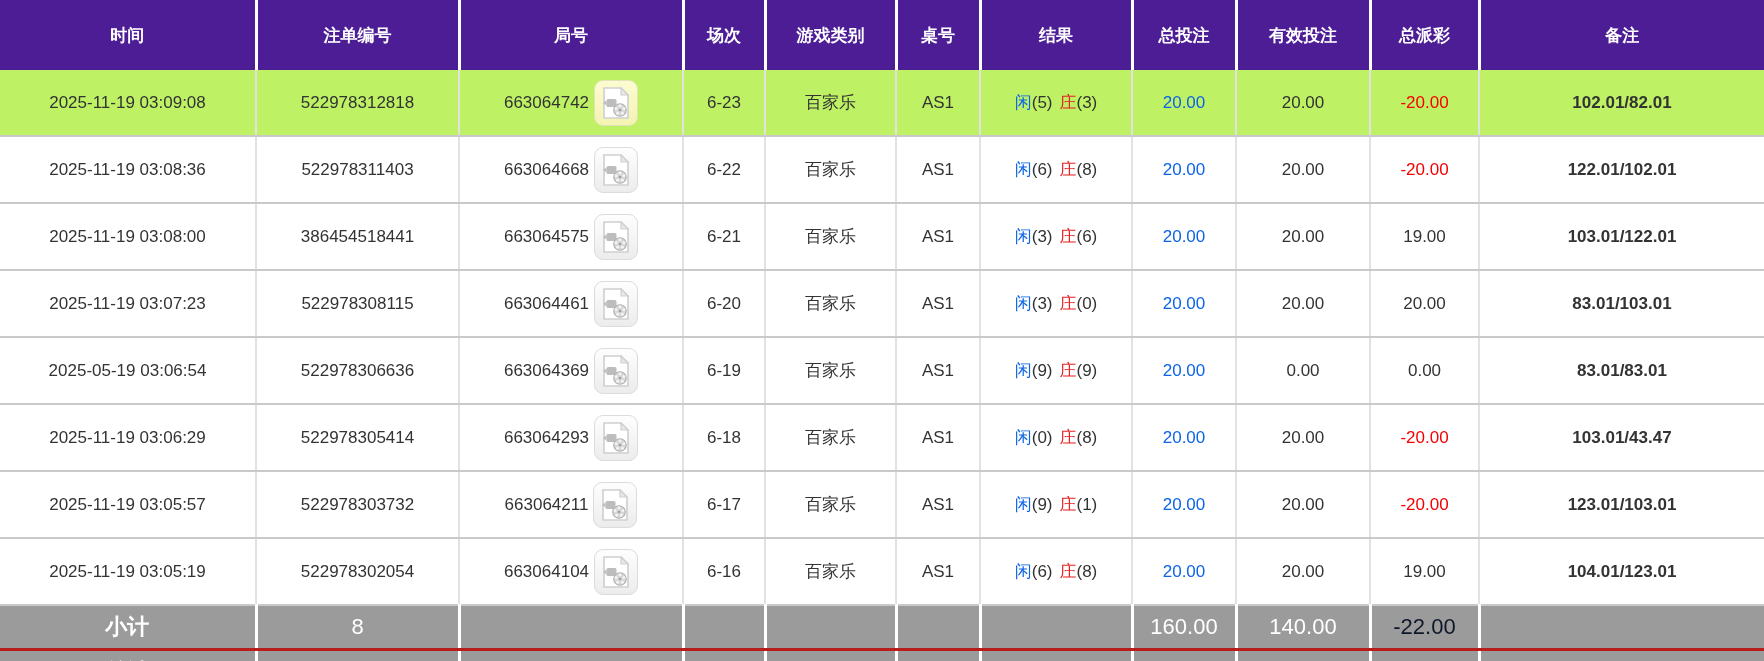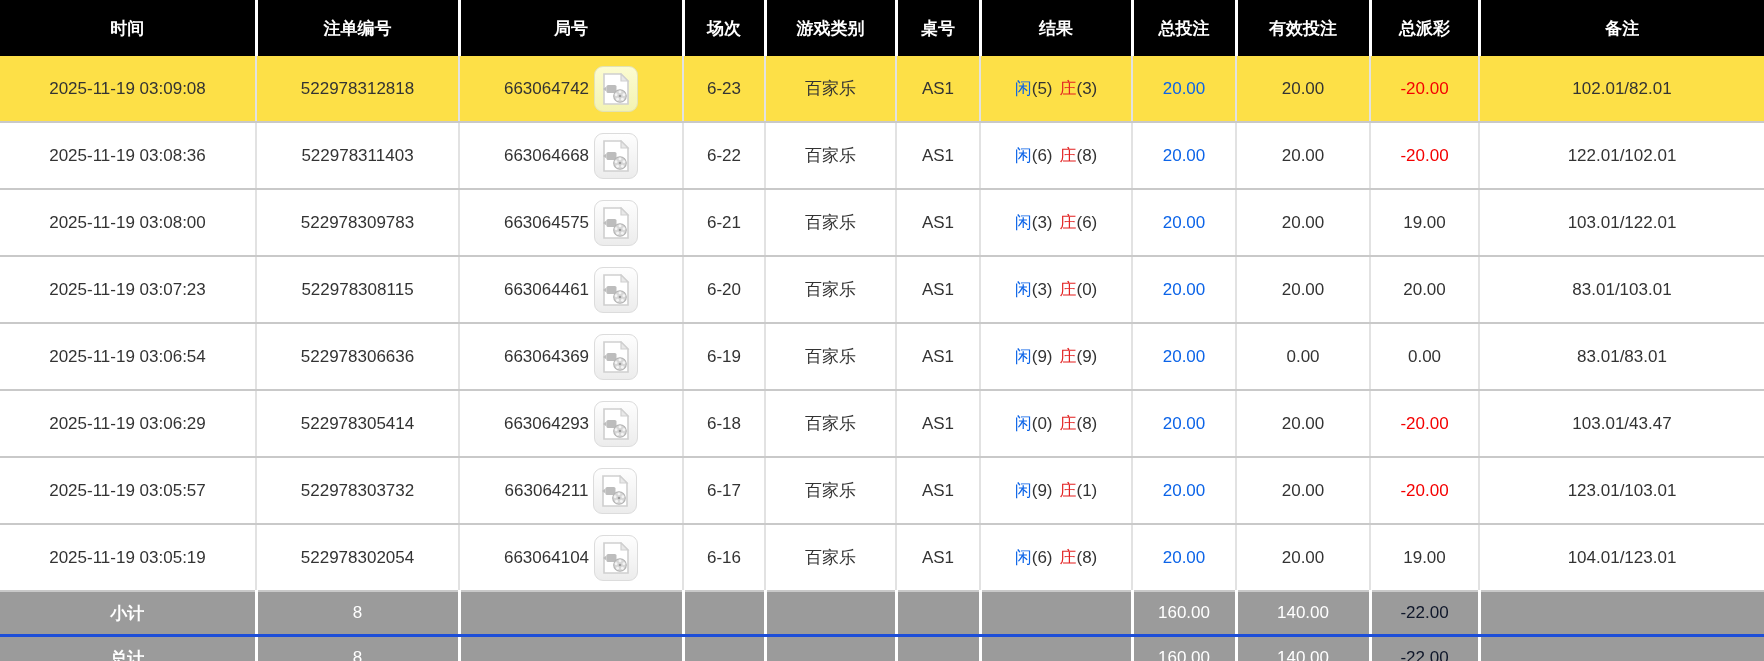--- a/index.html
+++ b/index.html
@@ -9,43 +9,43 @@
     background:#fff;
     font-family:"Liberation Sans",sans-serif;
   }
   table{
     border-collapse:collapse;
     table-layout:fixed;
     width:1764px;
   }
   thead th{
     height:38px;
-    background:#000000;
+    background:#4c1d95;
     color:#fff;
     font-size:17px;
     font-weight:bold;
     text-align:center;
     border-right:3px solid #fff;
-    padding:9px;
+    padding:16px;
   }
   thead th:last-child{border-right:none;}
   tbody td{
     height:65px;
     background:#fff;
     font-size:17px;
     color:#333;
     text-align:center;
     border-right:2px solid #e2e2e2;
     border-bottom:2px solid #c9c9c9;
     padding:0;
     overflow:hidden;
     white-space:nowrap;
   }
-  tbody td:last-child{border-right:none;}
-  tbody tr.hl td{background:#fde047;}
+  tbody td:last-child{border-right:none;font-weight:bold;}
+  tbody tr.hl td{background:#bef264;}
   .blue{color:#0c64e8;}
   .neg{color:#f40000;text-align:center;}
   .c-player{color:#0c64e8;}
   .c-banker{color:#e32222;margin-left:7px;}
   .round-wrap{display:inline-flex;align-items:center;justify-content:center;gap:5px;}
   .video-btn{
     width:44px;height:46px;
     border-radius:9px;
     border:1px solid #dcdcdc;
     background:linear-gradient(#fefefe,#ececec);
@@ -53,24 +53,24 @@
     padding:0;cursor:pointer;
   }
   tr.hl .video-btn{
     background:linear-gradient(#fcfcd2,#f3f3b2);
     border-color:#e2e2b6;
   }
   tfoot td{
     height:42px;
     background:#9b9b9b;
     color:#fff;
-    font-size:17px;
+    font-size:22px;
     text-align:center;
     border-right:3px solid #fff;
-    border-bottom:3px solid #1d4ed8;
+    border-bottom:3px solid #b91c1c;
     padding:0;
   }
   tfoot td:last-child{border-right:none;}
   tfoot td.f-label{font-weight:bold;}
   tfoot td.neg{color:#0f172a;}
 </style>
 </head>
 <body>
 
 <table>
@@ -166,21 +166,21 @@
     <td>
       <span class="c-player">闲</span><span>(6)</span><span class="c-banker">庄</span><span>(8)</span>
     </td>
     <td class="blue">20.00</td>
     <td>20.00</td>
     <td class="neg">-20.00</td>
     <td>122.01/102.01</td>
   </tr>
       <tr>
     <td>2025-11-19 03:08:00</td>
-    <td>522978309783</td>
+    <td>386454518441</td>
     <td>
       <span class="round-wrap">
         <span>663064575</span>
         <button class="video-btn">
           <svg width="30" height="32" viewBox="0 0 30 32">
             <path d="M3 1 h17 l7 7 v23 h-24 z" fill="#ffffff" stroke="#cfcfcf" stroke-width="1.6"></path>
             <path d="M20 1 l7 7 h-7 z" fill="#e8e8e8" stroke="#cfcfcf" stroke-width="1.2"></path>
             <rect x="5.5" y="12" width="10" height="8" rx="1.6" fill="#bdbdbd"></rect>
             <path d="M5.5 13.6 L2 16 L5.5 18.4 z" fill="#bdbdbd"></path>
             <circle cx="19" cy="23" r="6.3" fill="#d6d6d6" stroke="#b2b2b2" stroke-width="1.1"></circle>
@@ -233,21 +233,21 @@
     <td>AS1</td>
     <td>
       <span class="c-player">闲</span><span>(3)</span><span class="c-banker">庄</span><span>(0)</span>
     </td>
     <td class="blue">20.00</td>
     <td>20.00</td>
     <td>20.00</td>
     <td>83.01/103.01</td>
   </tr>
       <tr>
-    <td>2025-11-19 03:06:54</td>
+    <td>2025-05-19 03:06:54</td>
     <td>522978306636</td>
     <td>
       <span class="round-wrap">
         <span>663064369</span>
         <button class="video-btn">
           <svg width="30" height="32" viewBox="0 0 30 32">
             <path d="M3 1 h17 l7 7 v23 h-24 z" fill="#ffffff" stroke="#cfcfcf" stroke-width="1.6"></path>
             <path d="M20 1 l7 7 h-7 z" fill="#e8e8e8" stroke="#cfcfcf" stroke-width="1.2"></path>
             <rect x="5.5" y="12" width="10" height="8" rx="1.6" fill="#bdbdbd"></rect>
             <path d="M5.5 13.6 L2 16 L5.5 18.4 z" fill="#bdbdbd"></path>

